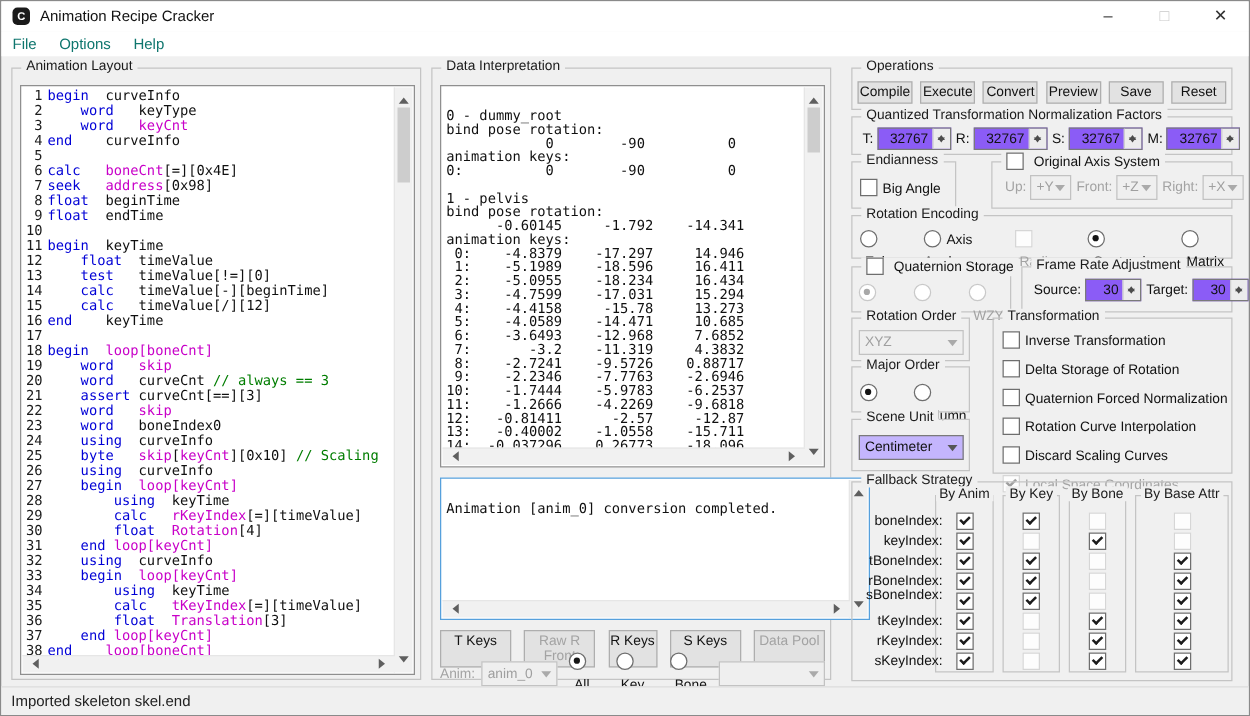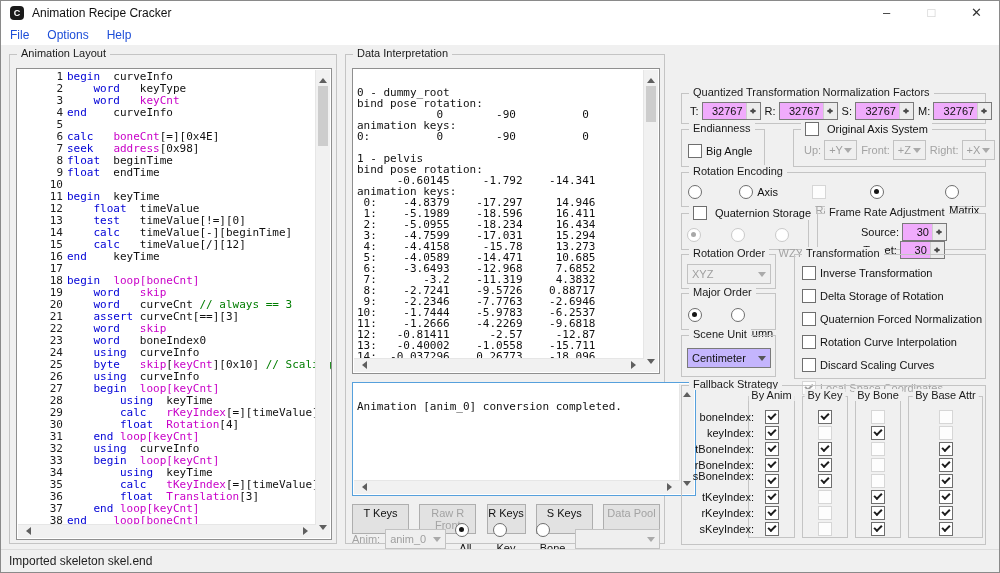--- a/index.html
+++ b/index.html
@@ -7,33 +7,33 @@
        box-sizing:border-box;font-family:"Liberation Sans",sans-serif;overflow:hidden;}
   
   .titlebar{position:absolute;left:0;top:0;right:0;height:24px;background:#ffffff;display:flex;align-items:center;}
   .appicon{width:14px;height:14px;margin-left:9px;border-radius:4px;background:#1a1a1a;color:#fff;
            font-size:9px;line-height:14px;text-align:center;font-weight:bold;}
   .apptitle{margin-left:8px;font-size:12px;color:#111;}
   .winbtns{margin-left:auto;display:flex;height:100%;}
   .winbtn{width:45px;text-align:center;font-size:13px;line-height:24px;color:#333;}
   .winbtn.max{color:#c9c9c9;}
   .menubar{position:absolute;left:0;top:24px;right:0;height:20px;background:#ffffff;display:flex;align-items:center;}
-  .menuitem{font-size:12px;color:#1d4ed8;padding:0 9px;}
+  .menuitem{font-size:12px;color:#0f766e;padding:0 9px;}
   .statusbar{position:absolute;left:0;bottom:0;right:0;height:22px;background:#f0f0f0;border-top:1px solid #dcdcdc;
              display:flex;align-items:center;}
   .statusbar span{font-size:12px;color:#222;margin-left:8px;}
   
   .grp{position:absolute;border:1px solid #c4c4c4;box-sizing:border-box;}
   .grp>.ttl{position:absolute;top:-8px;left:7px;background:#f0f0f0;padding:0 4px;font-size:11px;color:#1a1a1a;white-space:nowrap;}
   .grp>.ttl .cb{margin-right:4px;}
   
   .tbox{position:absolute;background:#ffffff;border:1px solid #8f8f8f;box-sizing:border-box;overflow:hidden;}
   .tbox.focus{border:1px solid #56a0dc;}
   
-  .code{font-family:"DejaVu Sans Mono",monospace;font-size:11px;line-height:12px;padding:2px 0 0 3px;white-space:pre;margin-left:29px;}
+  .code{font-family:"DejaVu Sans Mono",monospace;font-size:11px;line-height:12px;padding:2px 0 0 3px;white-space:pre;}
   .cl .ln{display:inline-block;width:14px;text-align:right;margin-right:4px;color:#1c1c1c;}
   .t-k{color:#0000d6;} .t-v{color:#c800c8;} .t-c{color:#007d00;} .t-p{color:#101010;}
   
   .interp{font-family:"DejaVu Sans Mono",monospace;font-size:11px;line-height:11px;padding:18px 0 0 4px;
           white-space:pre;color:#101010;}
   
   .vsb{position:absolute;top:1px;right:1px;bottom:1px;width:14px;background:#f1f1f1;border-left:1px solid #e6e6e6;}
   .hsb{position:absolute;left:1px;right:15px;bottom:1px;height:13px;background:#f1f1f1;border-top:1px solid #e6e6e6;}
   .sa{position:absolute;width:0;height:0;border:4px solid transparent;}
   .sa.up{border-bottom:5px solid #5f5f5f;left:3px;top:4px;}
@@ -53,21 +53,21 @@
   .cb.dis{border-color:#d6d6d6;background:#fdfdfd;}
   .cb.dis.on::after{border-color:#9f9f9f;}
   .rb{position:relative;display:inline-block;width:12px;height:12px;background:#fff;border:1px solid #6e6e6e;
       border-radius:50%;vertical-align:-2px;}
   .rb.on::after{content:"";position:absolute;left:3px;top:3px;width:5px;height:5px;border-radius:50%;background:#151515;}
   .rb.dis{border-color:#c9c9c9;}
   .rb.dis.on::after{background:#a8a8a8;}
   .ctl-label{font-size:11px;color:#111;margin-left:4px;vertical-align:1px;}
   .ctl-label.dis{color:#a3a3a3;}
   
-  .spin{display:inline-flex;background:#f0abfc;border:1px solid #7a7a7a;height:18px;box-sizing:border-box;}
+  .spin{display:inline-flex;background:#8b5cf6;border:1px solid #7a7a7a;height:18px;box-sizing:border-box;}
   .spin .val{text-align:right;font-size:11px;padding:2px 3px 0 2px;color:#111;}
   .spin .arrs{width:13px;border-left:1px solid #cfcfcf;display:flex;flex-direction:column;background:#ececec;}
   .spin .au,.spin .ad{flex:1;position:relative;}
   .spin .au::after{content:"";position:absolute;left:3px;top:2px;border:3px solid transparent;border-bottom:4px solid #4c4c4c;}
   .spin .ad::after{content:"";position:absolute;left:3px;bottom:2px;border:3px solid transparent;border-top:4px solid #4c4c4c;}
   
   .combo{display:inline-flex;justify-content:space-between;align-items:center;background:#c4b5fd;
          border:1px solid #7a7a7a;height:20px;box-sizing:border-box;padding:0 4px;font-size:11px;color:#111;}
   .combo .carr{width:0;height:0;border:4px solid transparent;border-top:5px solid #555;margin-top:4px;}
   .combo.dis{background:#efefef;border-color:#c2c2c2;color:#9f9f9f;}
@@ -161,20 +161,31 @@
           <span><span class="rb"></span><span class="ctl-label">Key</span></span>
           <span><span class="rb"></span><span class="ctl-label">Bone</span></span>
         </span>
       <span class="combo dis" style="width:92px;margin-left:auto;">
         <span></span>
           <span class="carr"></span>
       </span>
     </div>
   </div>
 
+  <div class="grp" style="left:680px;top:53px;width:305px;height:34px;">
+    <span class="ttl">Operations</span>
+    <div id="ops-btns" style="position:absolute;left:4px;right:4px;top:10px;display:flex;justify-content:space-between;">
+        <div class="btn" style="width: 44px;">Compile</div>
+        <div class="btn" style="width: 44px;">Execute</div>
+        <div class="btn" style="width: 44px;">Convert</div>
+        <div class="btn" style="width: 44px;">Preview</div>
+        <div class="btn" style="width: 44px;">Save</div>
+        <div class="btn" style="width: 44px;">Reset</div>
+      </div>
+  </div>
 
   <div class="grp" style="left:680px;top:92px;width:305px;height:31px;">
     <span class="ttl">Quantized Transformation Normalization Factors</span>
     <div id="qtnf-row" style="position:absolute;left:4px;right:4px;top:8px;display:flex;justify-content:space-between;align-items:center;">
         <span class="flexrow">
           <span class="ctl-label">T:</span>
           <span class="spin" style="display: inline-flex; margin-left: 3px;">
             <span class="val" style="width: 38px;">32767</span>
             <span class="arrs">
               <span class="au"></span>
@@ -264,21 +275,21 @@
     <span class="ttl"><span class="cb"></span><span class="ctl-label">Quaternion Storage</span></span>
     <div id="qs-row" style="position:absolute;left:5px;top:12px;display:flex;gap:8px;align-items:center;">
         <span><span class="rb on dis"></span><span class="ctl-label dis">XYZW</span></span>
         <span><span class="rb dis"></span><span class="ctl-label dis">WXYZ</span></span>
         <span><span class="rb dis"></span><span class="ctl-label dis">WZYX</span></span>
       </div>
   </div>
 
   <div class="grp" style="left:816px;top:212px;width:169px;height:37px;">
     <span class="ttl">Frame Rate Adjustment</span>
-    <div id="fra-row" style="position:absolute;left:5px;right:4px;top:9px;display:flex;justify-content:space-between;align-items:center;flex-direction:column;">
+    <div id="fra-row" style="position:absolute;left:5px;right:4px;top:9px;display:flex;justify-content:space-between;align-items:center;">
         <span class="flexrow">
           <span class="ctl-label">Source:</span>
           <span class="spin" style="display: inline-flex; margin-left: 3px;">
             <span class="val" style="width: 24px;">30</span>
             <span class="arrs">
               <span class="au"></span>
               <span class="ad"></span>
             </span>
           </span>
         </span>

